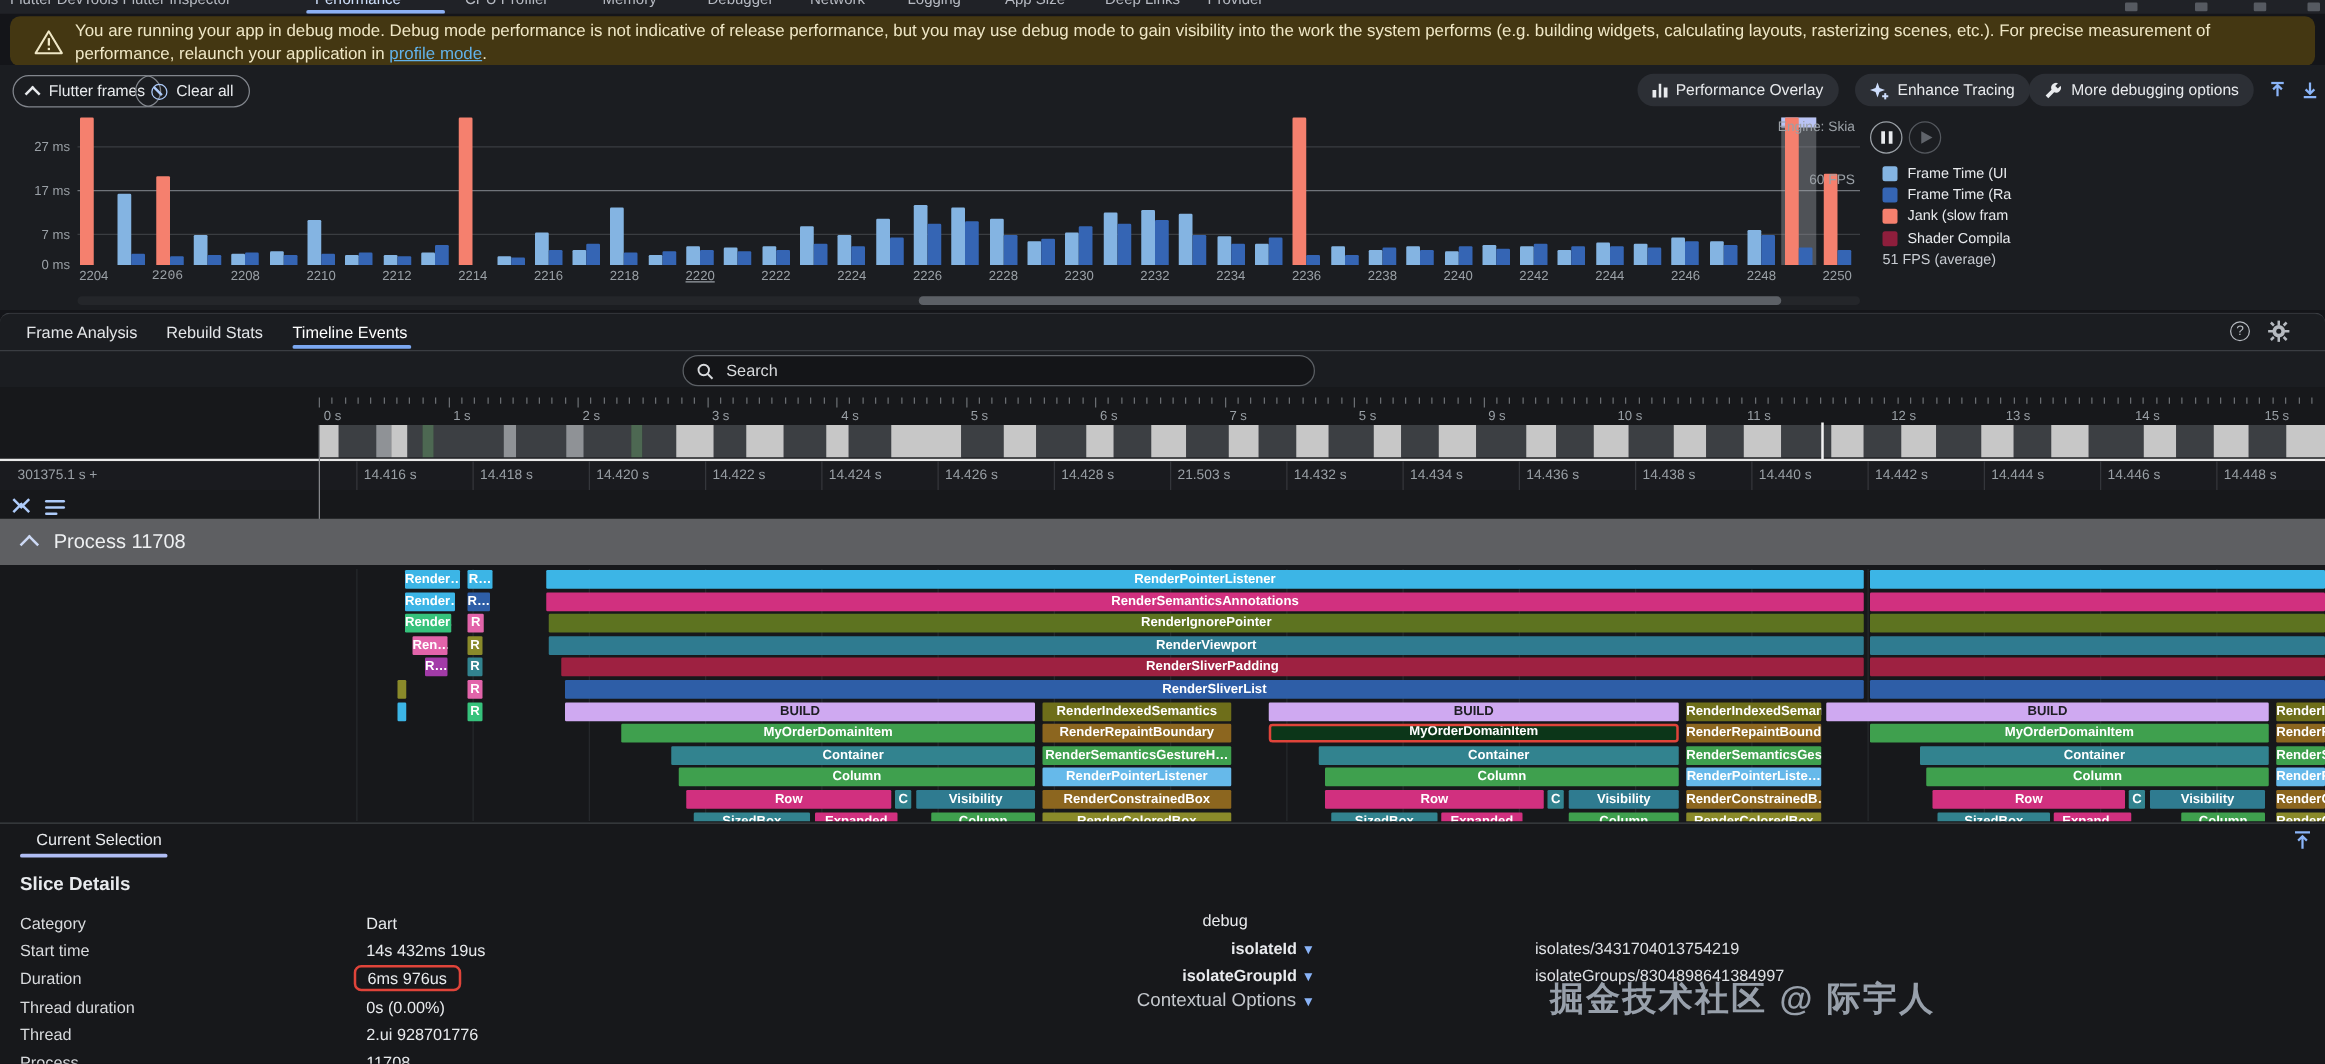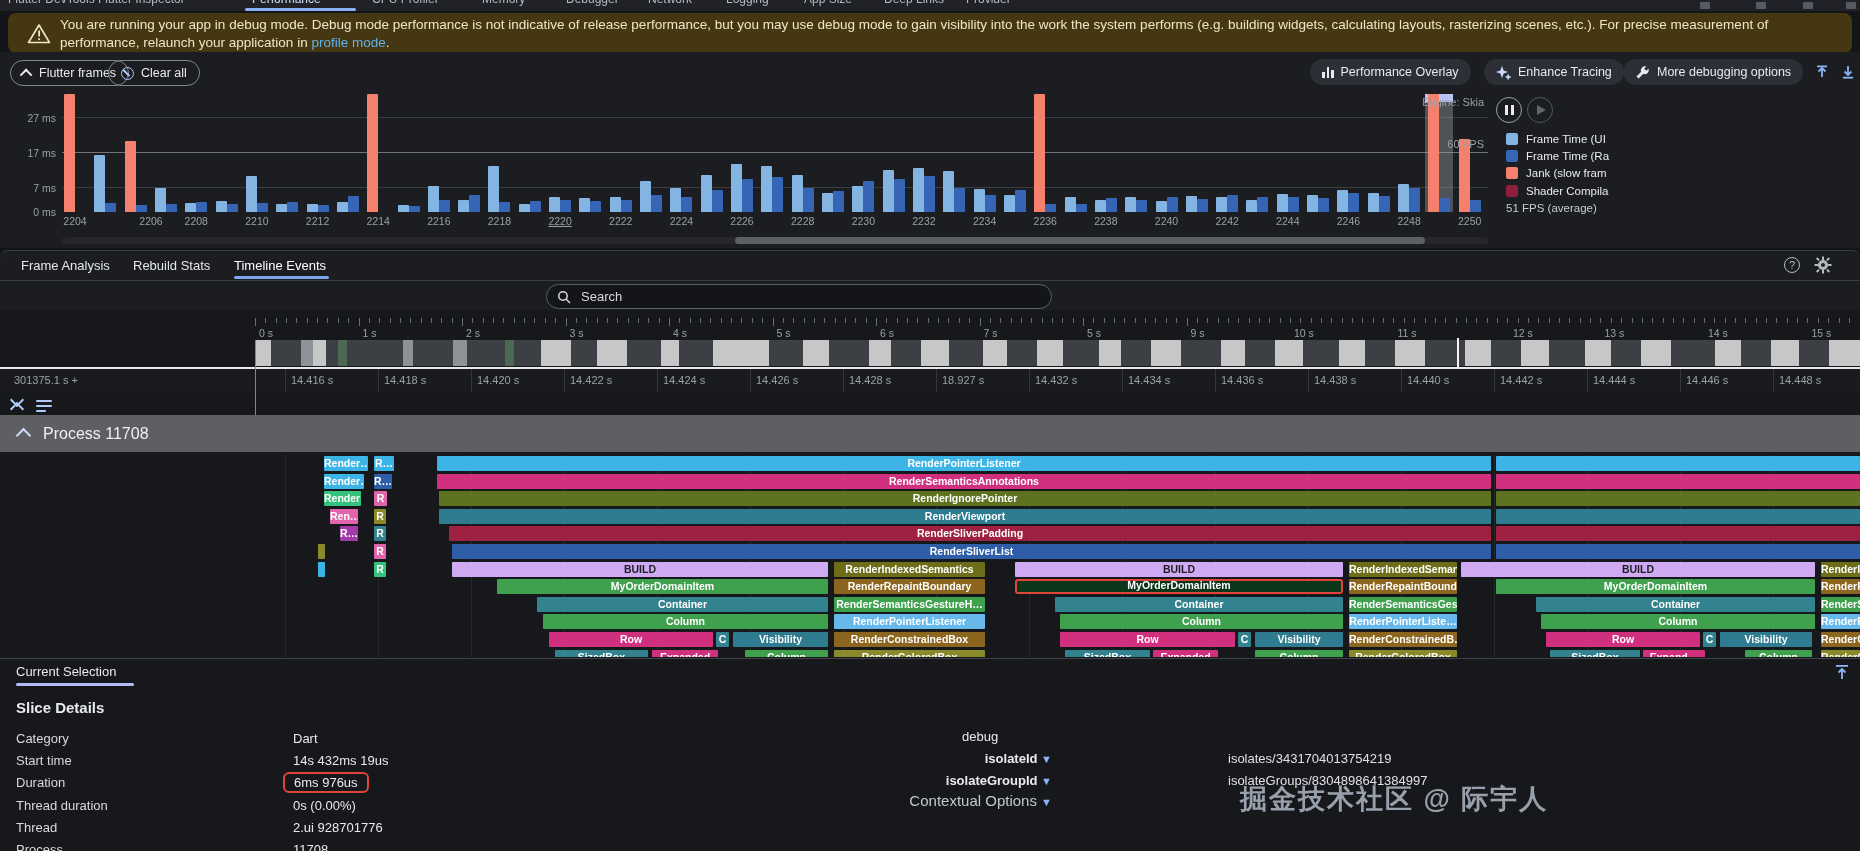--- a/index.html
+++ b/index.html
@@ -7,21 +7,21 @@
        font-family:"Liberation Sans",sans-serif;-webkit-font-smoothing:antialiased}
   .abs{position:absolute}
   
   #topnav{position:absolute;left:0;top:0;width:1860px;height:11px;background:#202227;overflow:hidden}
   .nav-item{position:absolute;top:-13px;line-height:24px;font-size:12px;color:#b6bac2;white-space:nowrap}
   #nav-underline{position:absolute;left:245px;top:8px;width:111px;height:3px;background:#8cb0f4;border-radius:2px}
   .nav-mini-icon{position:absolute;top:2px;width:10px;height:7px;background:#565a61;border-radius:1px}
   
   #banner{position:absolute;left:8px;top:13px;width:1844px;height:40px;background:#443712;border-radius:8px}
   #banner-text{position:absolute;left:52px;top:3px;width:1780px;font-size:13.5px;line-height:17.5px;color:#efe7c6}
-  #banner-link{color:#62b2ea;cursor:pointer}
+  #banner-link{color:#62b2ea;text-decoration:underline;cursor:pointer}
   
   #perf-panel{position:absolute;left:0;top:52px;width:1860px;height:196px;background:#1b1d21}
   .pill{position:absolute;display:flex;align-items:center;gap:7px;padding:0 12px;height:26px;
         border-radius:15px;font-size:12.5px;color:#e8eaed;white-space:nowrap;cursor:pointer;box-sizing:border-box}
   .pill.outline{border:1px solid #82868d}
   .pill.filled{background:#2c2f35}
   .chev-up{width:7px;height:7px;border-left:2px solid #e8eaed;border-top:2px solid #e8eaed;
            transform:rotate(45deg) translateY(2px)}
   .block-icon{width:13px;height:13px;border:1.5px solid #aecbfa;border-radius:50%;position:relative;box-sizing:border-box}
   .block-icon::after{content:"";position:absolute;left:0px;top:4.2px;width:9px;height: 1.5px;background:#aecbfa;transform:rotate(45deg)}
@@ -82,21 +82,21 @@
   #process-chev{width:9px;height:9px;border-left:2.5px solid #cdd9f5;border-top:2.5px solid #cdd9f5;transform:rotate(45deg);margin:4px 14px 0 18px}
   #process-label{font-size:16px;color:#eef0f2}
   #flame{position:absolute;left:0;top:145px;width:1860px;height:202px;overflow:hidden}
   .vgrid{position:absolute;top:0;bottom:0;width:1px;background:#26282c}
   .fb{position:absolute;height:15px;line-height:15px;font-size:10.5px;font-weight:700;color:#fff;
       text-align:center;overflow:hidden;white-space:nowrap;border-radius:1px;cursor:pointer}
   .fb.violet{color:#1e1e24}
   .fb.sel{background:#0c3619;border:2.5px solid #e0443a;box-sizing:border-box;line-height:9px;border-radius:3px}
   
   #details{position:absolute;left:0;top:658px;width:1860px;height:193px;background:#17181b;border-top:1px solid #3f4246;box-sizing:border-box}
-  #cursel{position:absolute;left:16px;top:5px;font-size:13px;color:#e8eaed;cursor:pointer}
+  #cursel{position:absolute;left:29px;top:5px;font-size:13px;color:#e8eaed;cursor:pointer}
   #cursel-underline{position:absolute;left:16px;top:24px;width:118px;height:3px;background:#b0bdf4;border-radius:2px}
   #slice-heading{position:absolute;left:16px;top:40px;font-size:15px;font-weight:700;color:#e8eaed}
   .kv-label{position:absolute;left:16px;font-size:13px;color:#d8dadd}
   .kv-value{position:absolute;left:293px;font-size:13px;color:#e8eaed;white-space:nowrap}
   .red-box{display:inline-block;border:2.5px solid #e0443a;border-radius:6px;padding:1px 9px;margin:-3px 0 0 -10px}
   .tree-label{position:absolute;left:800px;width:252px;text-align:right;font-size:13px;font-weight:700;color:#e8eaed;white-space:nowrap;cursor:pointer}
   .tree-caret{color:#8ab4f8;font-size:11px}
   .tree-value{position:absolute;left:1228px;font-size:13px;color:#dfe1e5;white-space:nowrap}
   #ctx-options{position:absolute;left:780px;width:272px;text-align:right;top:133px;font-size:15px;color:#c3c7cc;white-space:nowrap;cursor:pointer}
   #watermark{position:absolute;left:1240px;top:122px;font-size:27px;font-weight:700;color:#98a0ab;letter-spacing:2px}
@@ -282,21 +282,21 @@
       <div class="sel-cap" style="left: 1363.4px; width: 28px;"></div>
       <div class="fbar jankc" style="left: 1366.4px; height: 118px;"></div>
       <div class="fbar raster" style="left: 1377.4px; height: 13.8824px;"></div>
       <div class="fbar jankc" style="left: 1396.72px; height: 72.8824px;"></div>
       <div class="fbar raster" style="left: 1407.72px; height: 11.8px;"></div>
       <div class="overlaytxt" style="right: 4px; top: 2px;">Engine: Skia</div>
       <div class="overlaytxt" style="right: 4px; bottom: 62px;">60 FPS</div>
     </div>
   <div id="xlabels">
       <div class="xlab" style="left: 53px;">2204</div>
-      <div class="xlab" style="left: 129px;">2206</div>
+      <div class="xlab" style="left: 112px; font-family: Liberation Mono, monospace;">2206</div>
       <div class="xlab" style="left: 174.28px;">2208</div>
       <div class="xlab" style="left: 234.92px;">2210</div>
       <div class="xlab" style="left: 295.56px;">2212</div>
       <div class="xlab" style="left: 356.2px;">2214</div>
       <div class="xlab" style="left: 416.84px;">2216</div>
       <div class="xlab" style="left: 477.48px;">2218</div>
       <div class="xlab" style="left: 538.12px; text-decoration: underline;">2220</div>
       <div class="xlab" style="left: 598.76px;">2222</div>
       <div class="xlab" style="left: 659.4px;">2224</div>
       <div class="xlab" style="left: 720.04px;">2226</div>
@@ -634,21 +634,21 @@
       <div class="hline" style="left: 1587px;"></div>
       <div class="hline" style="left: 1680px;"></div>
       <div class="hline" style="left: 1773px;"></div>
       <div class="hlab" style="left: 291px;">14.416 s</div>
       <div class="hlab" style="left: 384px;">14.418 s</div>
       <div class="hlab" style="left: 477px;">14.420 s</div>
       <div class="hlab" style="left: 570px;">14.422 s</div>
       <div class="hlab" style="left: 663px;">14.424 s</div>
       <div class="hlab" style="left: 756px;">14.426 s</div>
       <div class="hlab" style="left: 849px;">14.428 s</div>
-      <div class="hlab" style="left: 942px;">18.927 s</div>
+      <div class="hlab" style="left: 942px;">21.503 s</div>
       <div class="hlab" style="left: 1035px;">14.432 s</div>
       <div class="hlab" style="left: 1128px;">14.434 s</div>
       <div class="hlab" style="left: 1221px;">14.436 s</div>
       <div class="hlab" style="left: 1314px;">14.438 s</div>
       <div class="hlab" style="left: 1407px;">14.440 s</div>
       <div class="hlab" style="left: 1500px;">14.442 s</div>
       <div class="hlab" style="left: 1593px;">14.444 s</div>
       <div class="hlab" style="left: 1686px;">14.446 s</div>
       <div class="hlab" style="left: 1779px;">14.448 s</div>
     </div>

